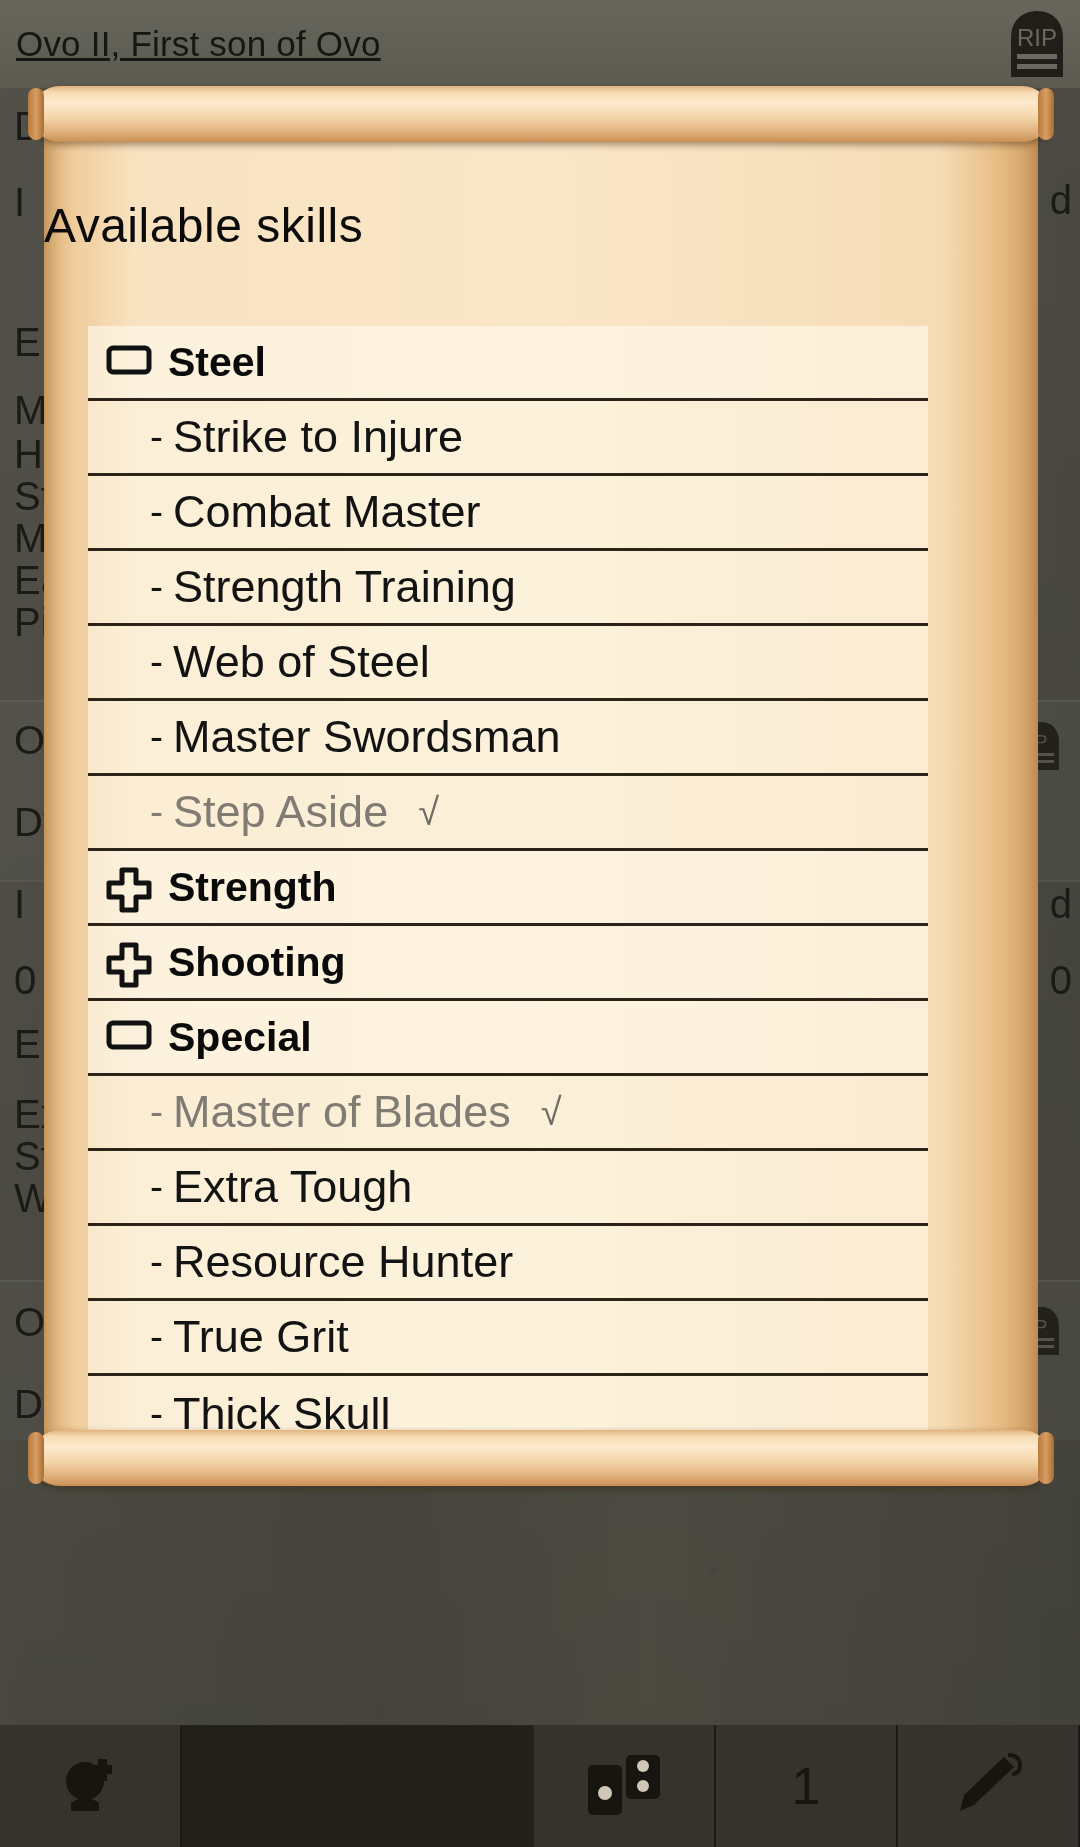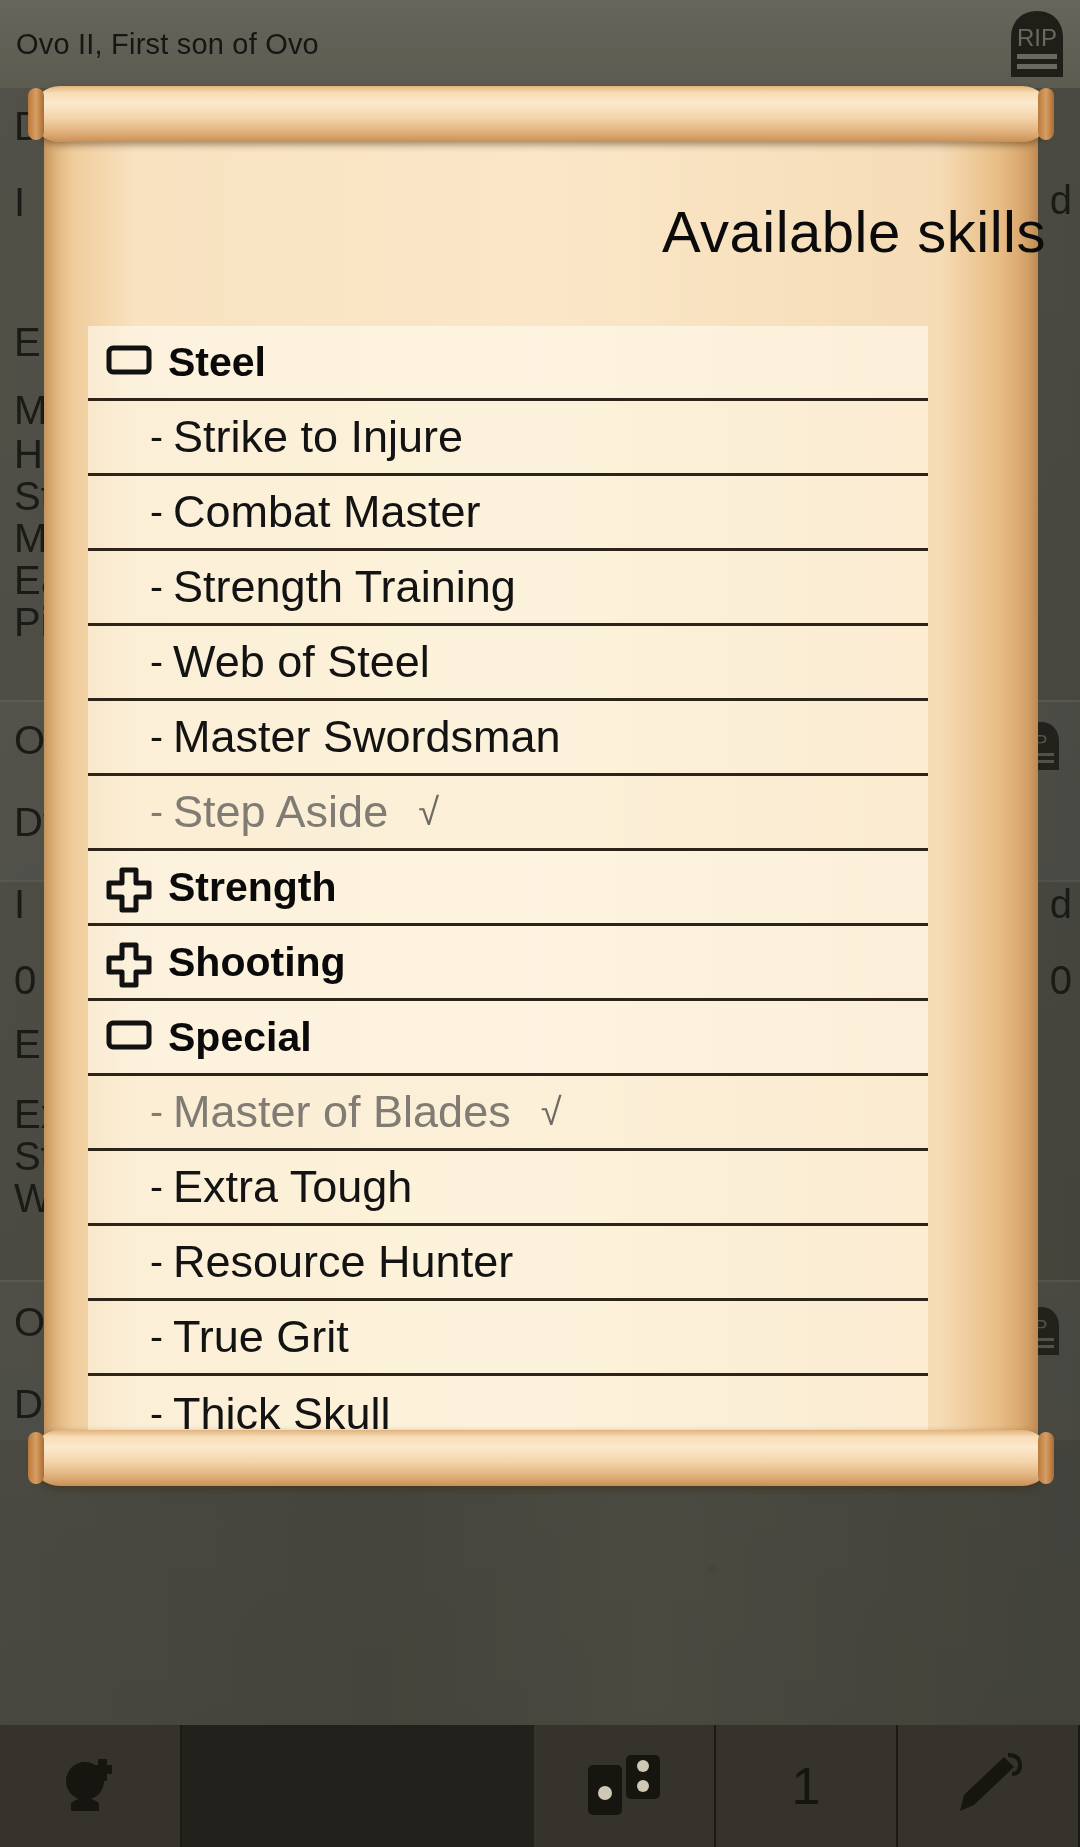--- a/index.html
+++ b/index.html
@@ -37,25 +37,26 @@
 
   .bg-header {
     position: absolute;
     left: 0; top: 0;
     width: 1080px; height: 88px;
     background: linear-gradient(180deg,#8a8a7c,#7b7b6d);
     display: flex;
     align-items: center;
   }
   .bg-header-title {
-    font-size: 29px;
+    font-size: 35px;
     color: #1e1e1a;
     padding-left: 16px;
     letter-spacing: .2px;
     white-space: nowrap;
+    text-decoration: underline;
   }
   .rip-icon {
     position: absolute;
     right: 12px; top: 8px;
     width: 62px; height: 72px;
   }
 
   .bg-line {
     position: absolute;
     left: 14px;
@@ -139,25 +140,24 @@
         #e8bd85 96%,
         #cf9a60 100%);
     box-shadow: inset 0 6px 14px rgba(130,85,35,0.25),
                 inset 0 -10px 18px rgba(130,85,35,0.22);
   }
 
   .scroll-title {
     position: absolute;
     left: 0; top: 72px;
     width: 994px;
-    text-align: right;
-    font-size: 58px;
+    text-align: left;
+    font-size: 48px;
     color: #0b0b0b;
     letter-spacing: .5px;
-    padding-left: 8px;
   }
 
   
   .skill-list {
     position: absolute;
     left: 44px;
     top: 200px;
     width: 840px;
     background: rgba(255,250,236,0.45);
     overflow: hidden;

